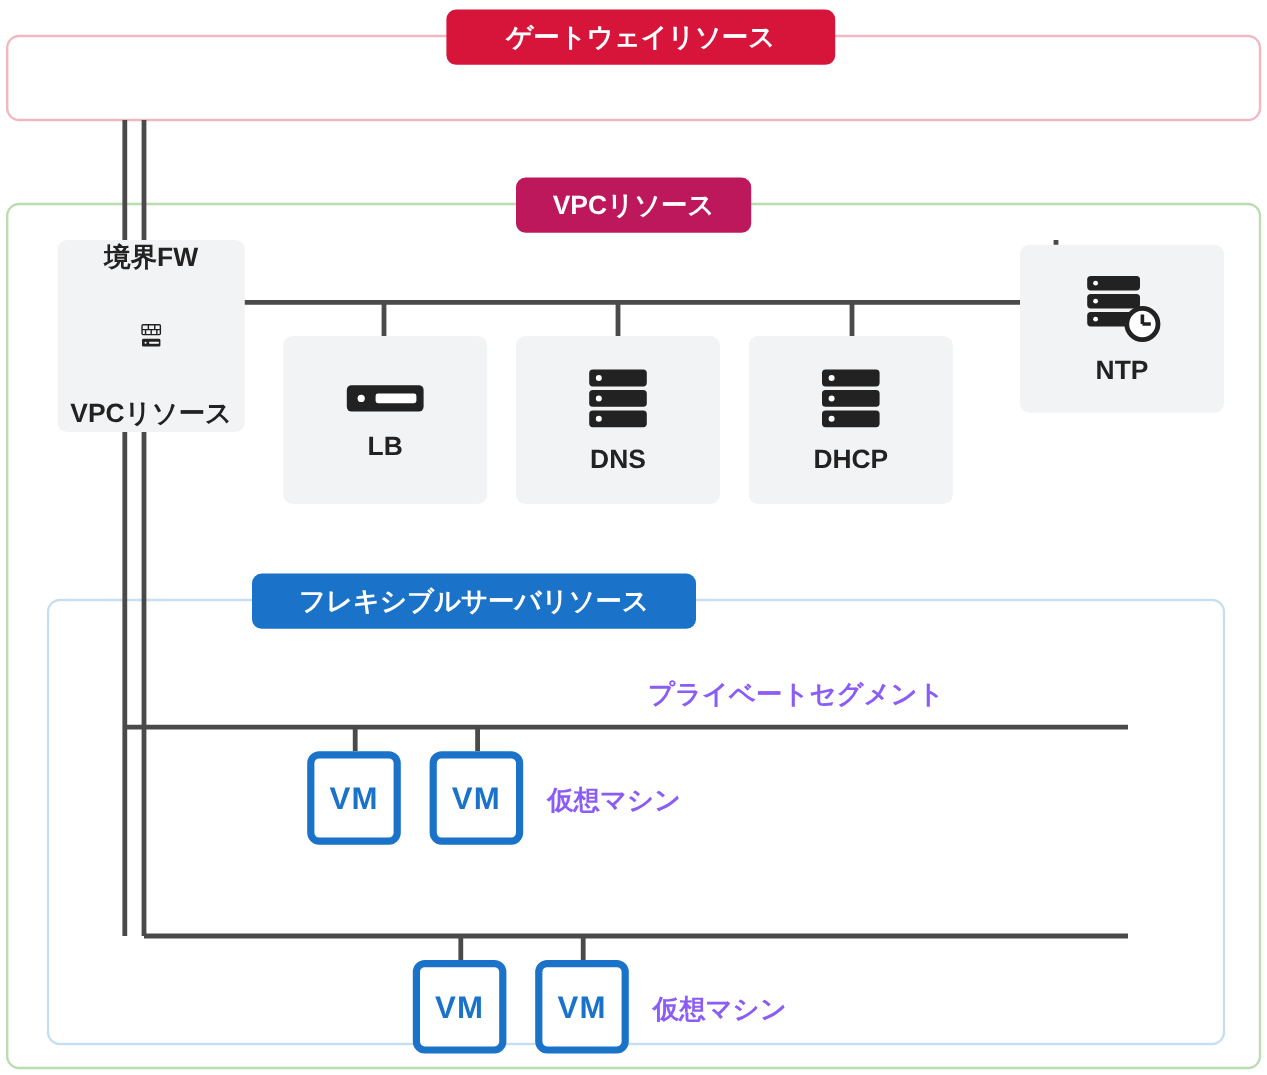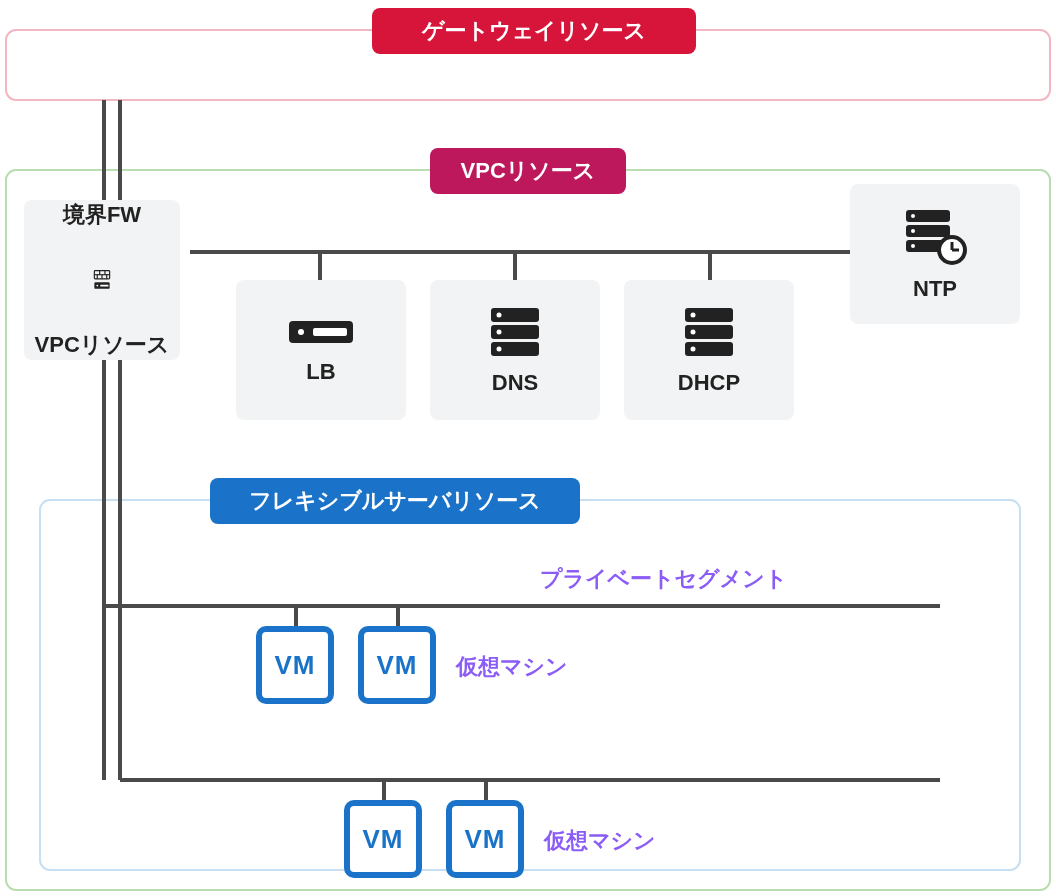--- a/index.html
+++ b/index.html
@@ -117,21 +117,21 @@
 </div>
 
 <div class="label-badge badge-vpc" style="left:430px; top:148px; width:196px;">
   <span>VPCリソース</span>
 </div>
 
 <div class="label-badge badge-flex" style="left:210px; top:478px; width:370px;">
   <span>フレキシブルサーバリソース</span>
 </div>
 
-<div class="node-box" style="left:24px; top:200px; width:156px; height:160px;gap:36px;">
+<div class="node-box" style="left:48px; top:200px; width:156px; height:160px;gap:36px;">
   <div class="label-top">境界FW</div>
   <svg width="60" height="68" viewBox="0 0 60 68">
 
     <rect x="4" y="2" width="52" height="28" rx="3" fill="none" stroke="#222" stroke-width="4"></rect>
     <line x1="4" y1="16" x2="56" y2="16" stroke="#222" stroke-width="4"></line>
     <line x1="22" y1="2" x2="22" y2="16" stroke="#222" stroke-width="4"></line>
     <line x1="40" y1="2" x2="40" y2="16" stroke="#222" stroke-width="4"></line>
     <line x1="14" y1="16" x2="14" y2="30" stroke="#222" stroke-width="4"></line>
     <line x1="30" y1="16" x2="30" y2="30" stroke="#222" stroke-width="4"></line>
     <line x1="46" y1="16" x2="46" y2="30" stroke="#222" stroke-width="4"></line>
@@ -169,21 +169,21 @@
     <rect x="6" y="4" width="48" height="14" rx="3" fill="#222"></rect>
     <rect x="6" y="21" width="48" height="14" rx="3" fill="#222"></rect>
     <rect x="6" y="38" width="48" height="14" rx="3" fill="#222"></rect>
     <circle cx="14" cy="11" r="2.5" fill="#fff"></circle>
     <circle cx="14" cy="28" r="2.5" fill="#fff"></circle>
     <circle cx="14" cy="45" r="2.5" fill="#fff"></circle>
   </svg>
   <div class="label-bottom">DHCP</div>
 </div>
 
-<div class="node-box" style="left:850px; top:184px; width:170px; height:140px;">
+<div class="node-box" style="left:850px; top:204px; width:170px; height:140px;">
   <svg width="66" height="60" viewBox="0 0 66 60">
     <rect x="4" y="4" width="44" height="12" rx="3" fill="#222"></rect>
     <rect x="4" y="19" width="44" height="12" rx="3" fill="#222"></rect>
     <rect x="4" y="34" width="44" height="12" rx="3" fill="#222"></rect>
     <circle cx="11" cy="10" r="2" fill="#fff"></circle>
     <circle cx="11" cy="25" r="2" fill="#fff"></circle>
     <circle cx="11" cy="40" r="2" fill="#fff"></circle>
     <circle cx="50" cy="44" r="13" fill="#fff" stroke="#222" stroke-width="4"></circle>
     <line x1="50" y1="44" x2="50" y2="36" stroke="#222" stroke-width="3"></line>
     <line x1="50" y1="44" x2="57" y2="44" stroke="#222" stroke-width="3"></line>

